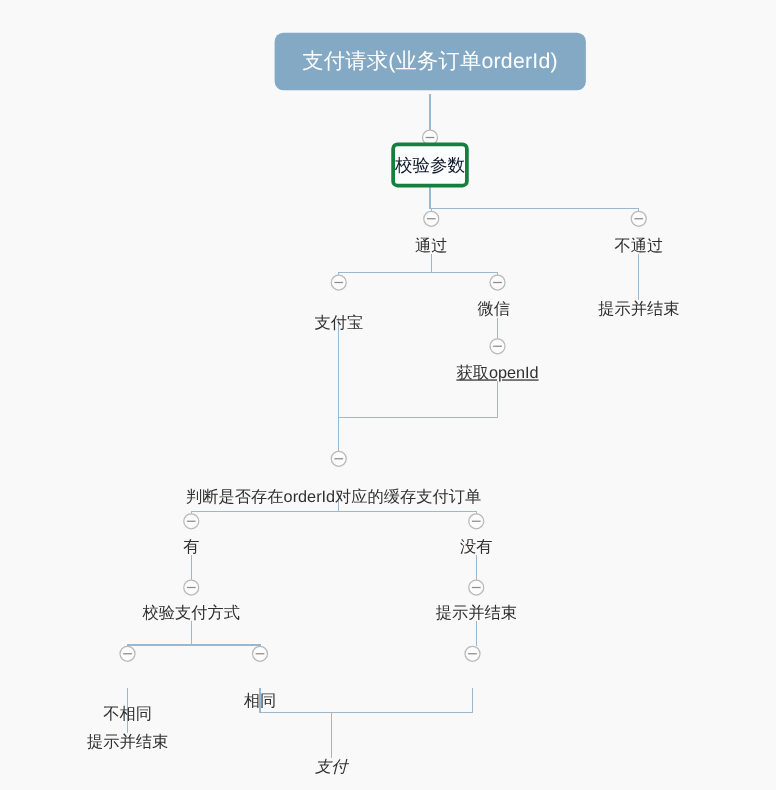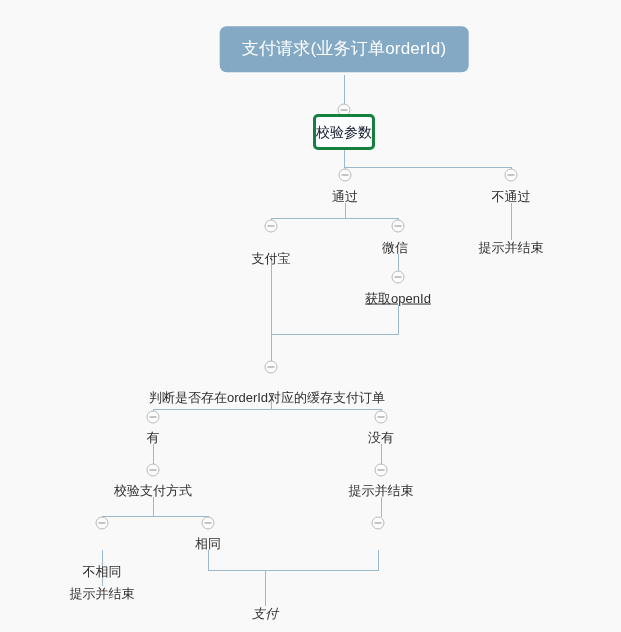--- a/index.html
+++ b/index.html
@@ -125,17 +125,17 @@
     <div class="node plain" style="left: 153px; top: 438px;">有</div>
     <div class="toggle" style="left: 381px; top: 417px;"></div>
     <div class="node plain" style="left: 381px; top: 438px;">没有</div>
     <div class="toggle" style="left: 153px; top: 470px;"></div>
     <div class="node plain" style="left: 153px; top: 491px;">校验支付方式</div>
     <div class="toggle" style="left: 381px; top: 470px;"></div>
     <div class="node plain" style="left: 381px; top: 491px;">提示并结束</div>
     <div class="toggle" style="left: 102px; top: 523px;"></div>
     <div class="node plain" style="left: 102px; top: 572px;">不相同</div>
     <div class="toggle" style="left: 208px; top: 523px;"></div>
-    <div class="node plain" style="left: 208px; top: 544px;">相同</div>
+    <div class="node plain" style="left: 208px; top: 562px; font-family: Liberation Mono, monospace;">相同</div>
     <div class="toggle" style="left: 378px; top: 523px;"></div>
     <div class="node plain" style="left: 102px; top: 594px;">提示并结束</div>
     <div class="node plain" style="left: 265px; top: 614px; font-style: italic;">支付</div>
   </div>
 
 </body></html>

